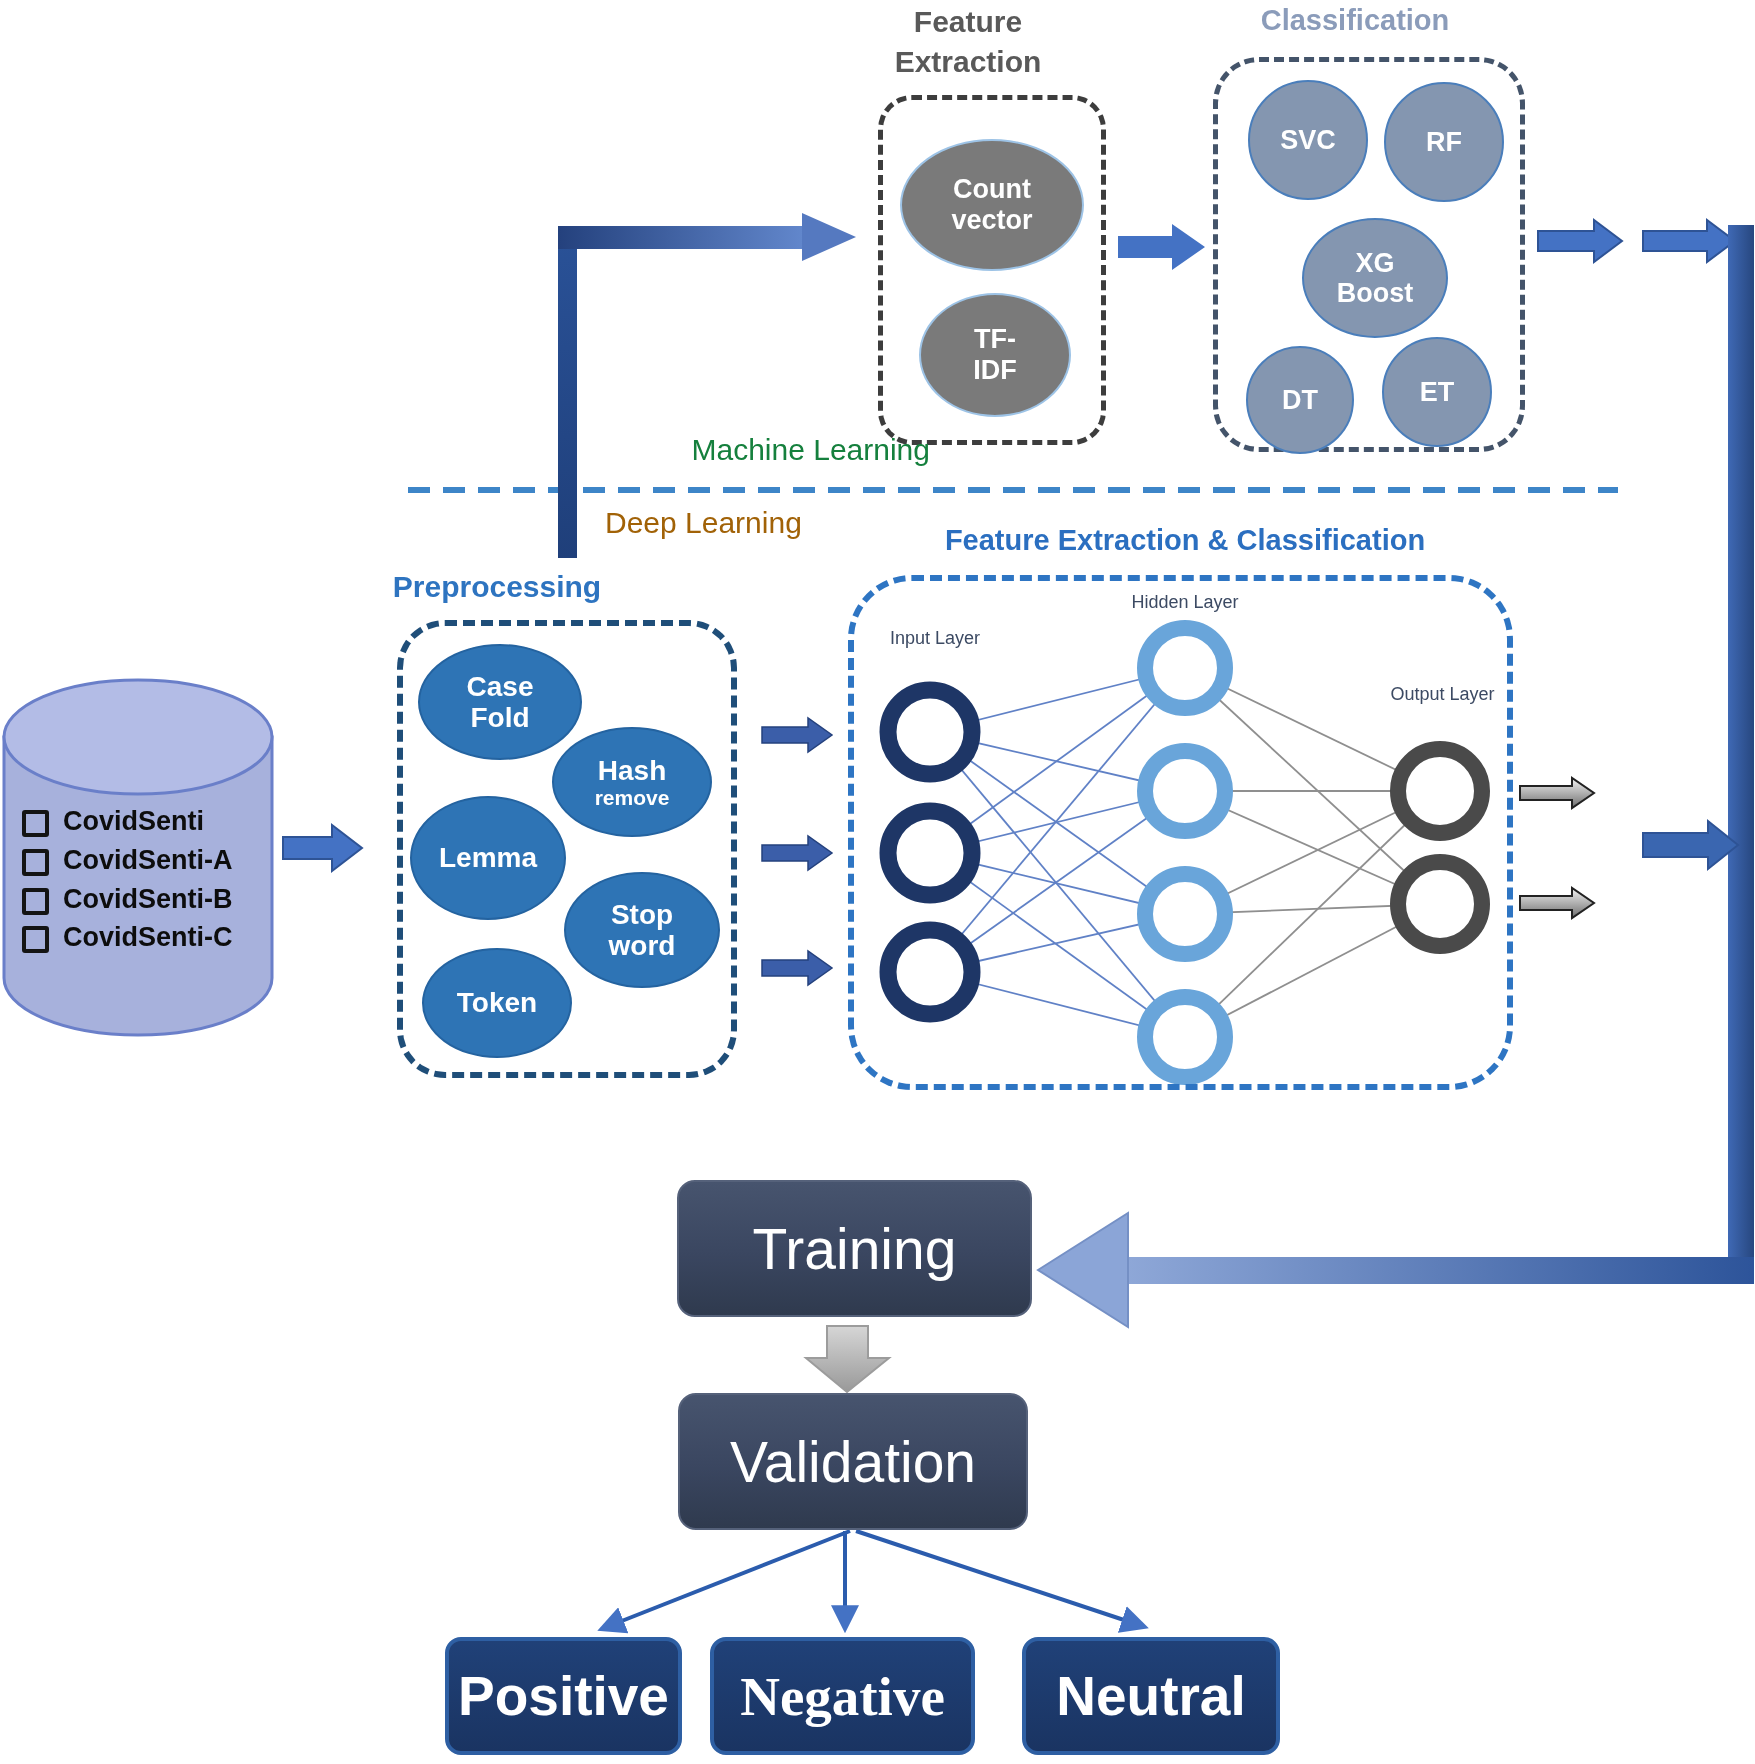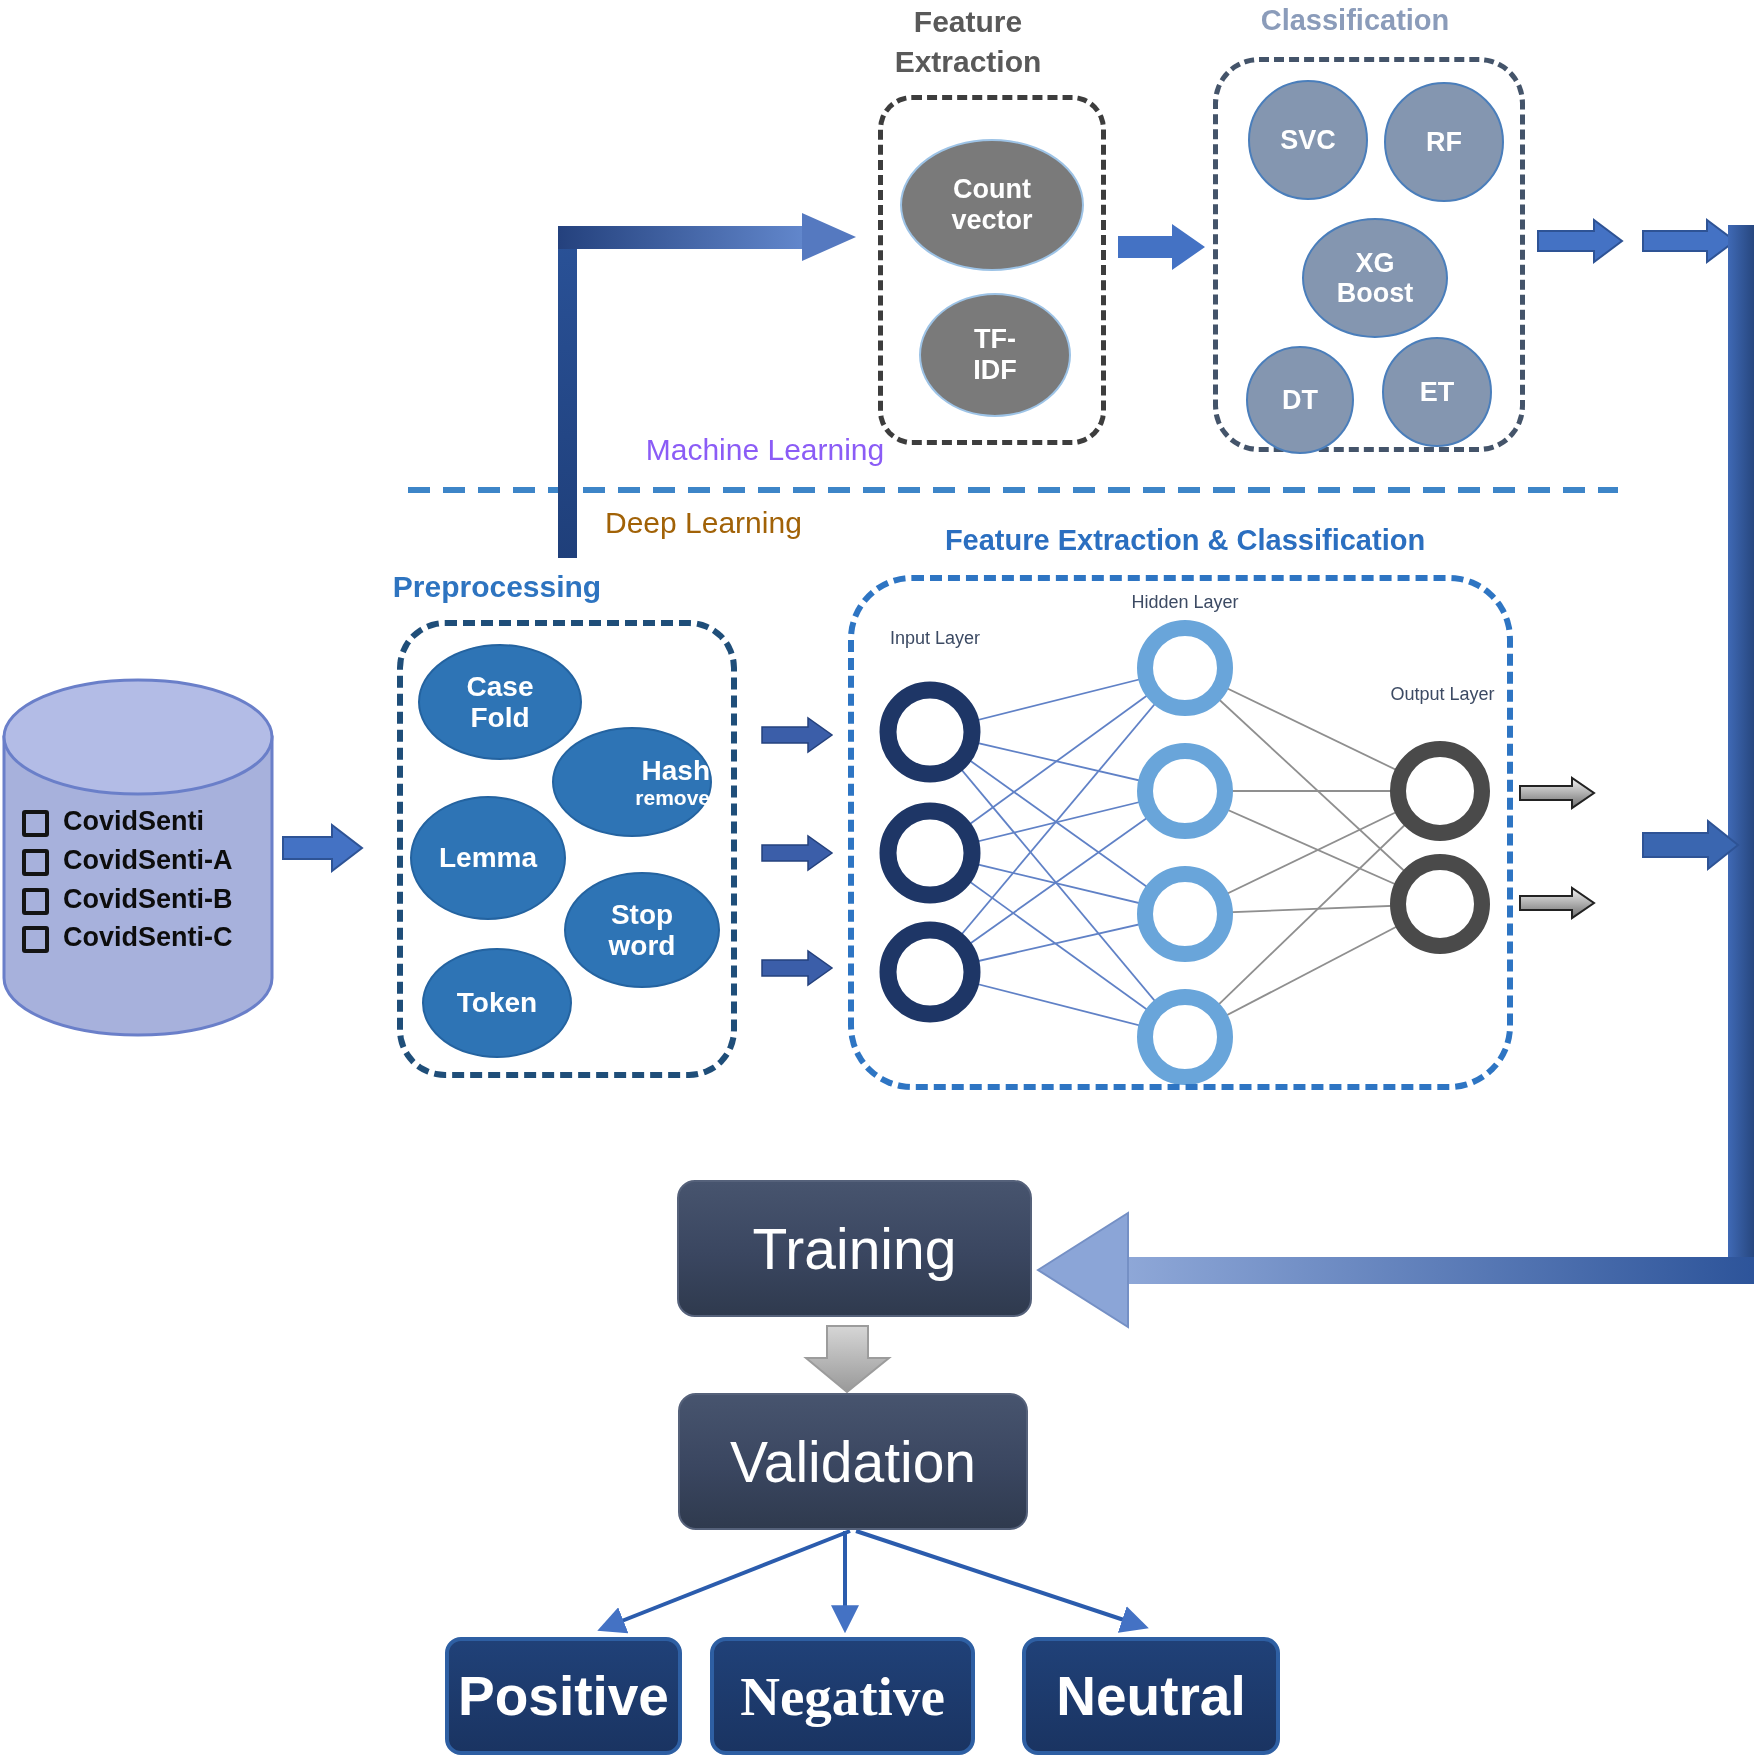--- a/index.html
+++ b/index.html
@@ -15,21 +15,21 @@
   
   .dashedbox{position:absolute;box-sizing:border-box;background:transparent;}
   .fe-box{left:878px;top:95px;width:228px;height:350px;border:5px dashed #3d3d3d;border-radius:34px;}
   .class-box{left:1213px;top:57px;width:312px;height:395px;border:5px dashed #44546a;border-radius:46px;}
   .pre-box{left:397px;top:620px;width:340px;height:458px;border:6px dashed #1f4e79;border-radius:48px;}
   .nn-box{left:848px;top:575px;width:665px;height:515px;border:6px dashed #2e75c3;border-radius:64px;}
 
   
   .t-feature{left:858px;top:2px;width:220px;font-size:30px;line-height:40px;font-weight:bold;color:#595959;text-align:center;}
   .t-class{left:1235px;top:4px;width:240px;font-size:29px;font-weight:bold;color:#8b9cba;text-align:center;}
-  .t-ml{left:600px;top:433px;width:330px;font-size:30px;color:#8b5cf6;text-align:center;}
+  .t-ml{left:600px;top:433px;width:330px;font-size:30px;color:#15803d;text-align:right;}
   .t-dl{left:605px;top:506px;width:300px;font-size:30px;color:#a16207;text-align:left;}
   .t-pre{left:377px;top:570px;width:240px;font-size:30px;font-weight:bold;color:#2e74c0;text-align:center;}
   .t-fec{left:860px;top:524px;width:650px;font-size:29px;font-weight:bold;color:#2b6fc0;text-align:center;}
 
   
   .ell{position:absolute;border-radius:50%;color:#fff;font-weight:bold;box-sizing:border-box;}
   .ell-gray{background:#7a7a7a;border:2px solid #9dc3e6;font-size:27px;line-height:1.15;}
   .ell-slate{background:#8496b0;border:2px solid #4a7ebb;font-size:27px;line-height:1.12;}
   .ell-blue{background:#2e74b5;border:2px solid #2463a0;font-size:28px;line-height:1.12;}
   .hash-sub{font-size:21px;font-weight:bold;display:block;}
@@ -214,21 +214,21 @@
 
   <div class="ell ell-slate center" style="left:1248px;top:80px;width:120px;height:120px;">SVC</div>
   <div class="ell ell-slate center" style="left:1384px;top:82px;width:120px;height:120px;">RF</div>
   <div class="ell ell-slate center preline" style="left:1302px;top:218px;width:146px;height:120px;">XG
 Boost</div>
   <div class="ell ell-slate center" style="left:1246px;top:346px;width:108px;height:108px;">DT</div>
   <div class="ell ell-slate center" style="left:1382px;top:337px;width:110px;height:110px;">ET</div>
 
   <div class="ell ell-blue center preline" style="left:418px;top:644px;width:164px;height:116px;">Case
 Fold</div>
-  <div class="ell ell-blue center" style="left:552px;top:727px;width:160px;height:110px;flex-direction:column;align-items:flex-end;">
+  <div class="ell ell-blue center" style="left:552px;top:727px;width:160px;height:110px;flex-direction:column;">
     <span>Hash</span>
     <span class="hash-sub">remove</span>
   </div>
   <div class="ell ell-blue center" style="left:410px;top:796px;width:156px;height:124px;">Lemma</div>
   <div class="ell ell-blue center" style="left:422px;top:948px;width:150px;height:110px;">Token</div>
   <div class="ell ell-blue center preline" style="left:564px;top:872px;width:156px;height:116px;">Stop
 word</div>
 
   <div class="abs layer-label" style="left:865px;top:628px;width:140px;">Input Layer</div>
   <div class="abs layer-label" style="left:1115px;top:592px;width:140px;">Hidden Layer</div>

